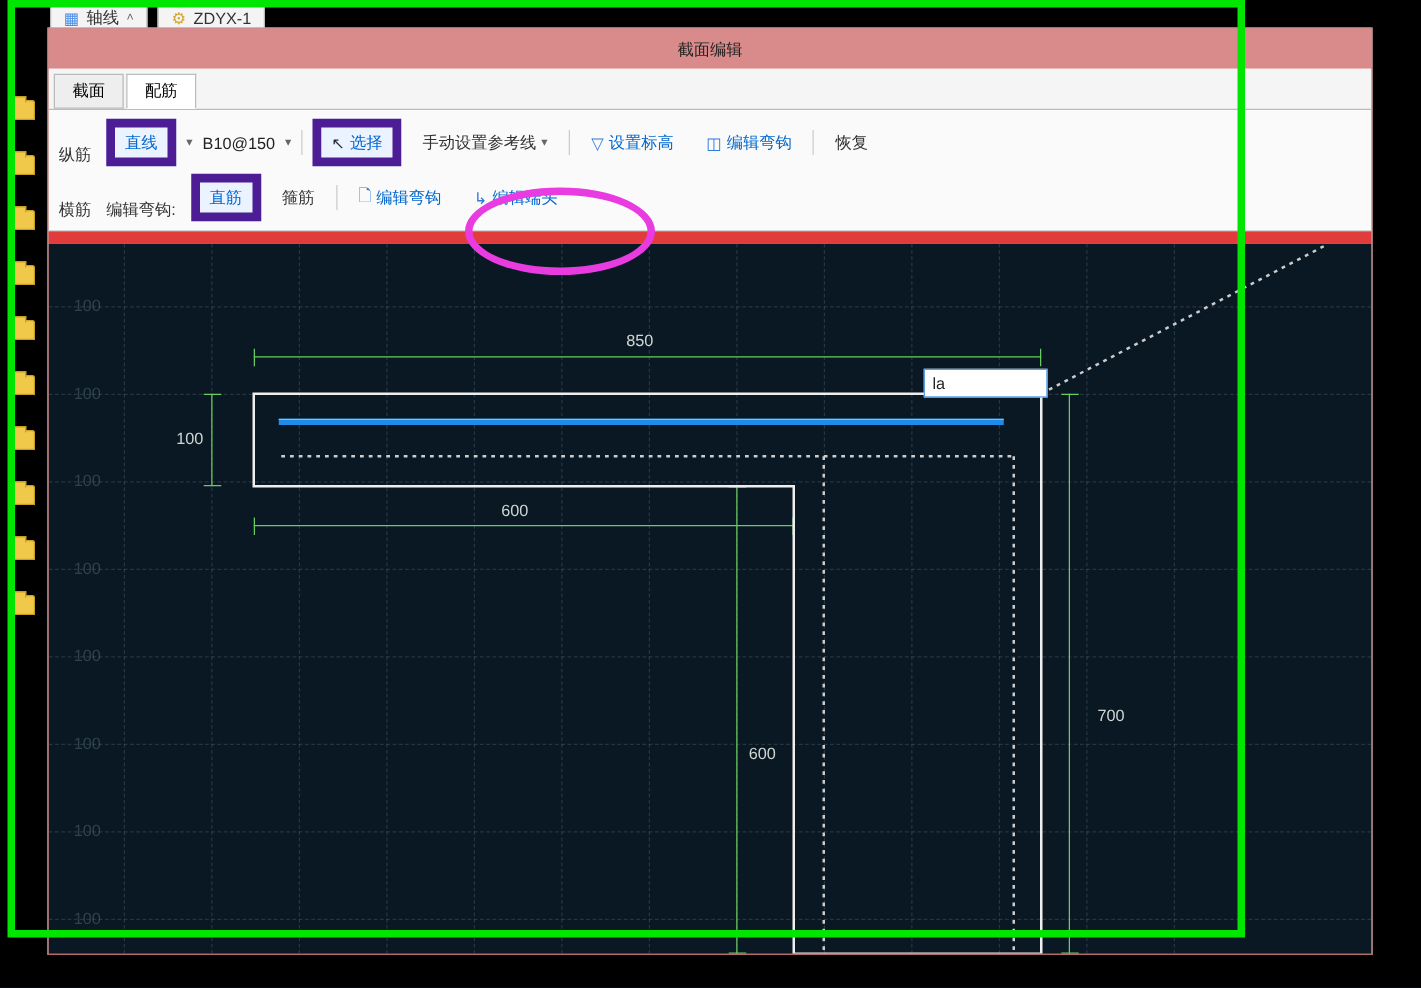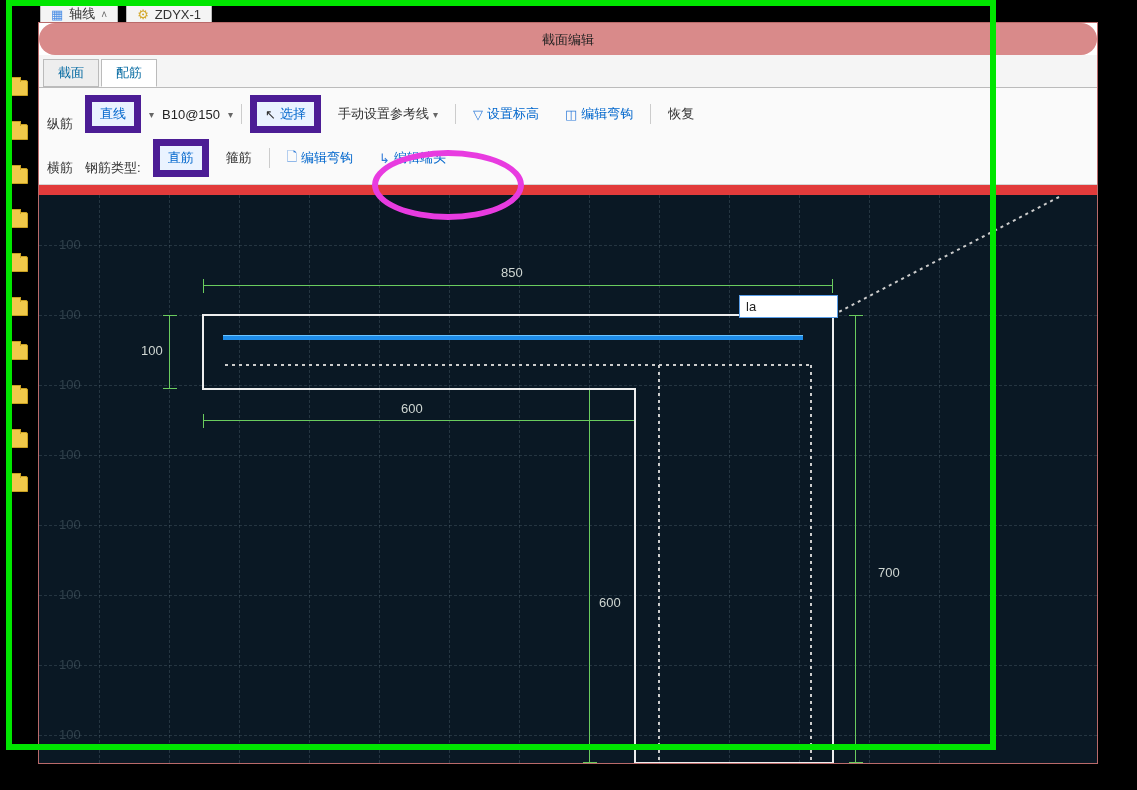--- a/index.html
+++ b/index.html
@@ -15,25 +15,25 @@
 .bg-tab .gear-icon { color: #d4a82c; }
 .caret-up { font-size: 10px; color: #666; }
 
 
 .left-folders { position: absolute; left: 8px; top: 80px; width: 24px; z-index: 1; }
 .left-folders .folder { width: 20px; height: 16px; margin-bottom: 28px; background: #f0c94a; border: 1px solid #c9a020; border-radius: 2px 2px 0 0; position: relative; }
 .left-folders .folder::before { content:""; position:absolute; left:0; top:-4px; width:10px; height:4px; background:#f0c94a; border:1px solid #c9a020; border-bottom:none; }
 
 
 .dialog { position: absolute; left: 38px; top: 22px; width: 1060px; background: #fff; border: 1px solid #b96a6a; z-index: 5; }
-.titlebar { background: #d98a8a; height: 32px; text-align: center; line-height: 32px; color: #222; font-size: 14px; border-radius: 16px; }
+.titlebar { background: #d98a8a; height: 32px; text-align: center; line-height: 32px; color: #222; font-size: 14px; }
 
 
 .tab-strip { display: flex; align-items: flex-end; background: #f5f5f5; border-bottom: 1px solid #bbb; padding: 4px 4px 0 4px; }
-.tab { padding: 4px 14px; border: 1px solid #bbb; background: #eee; margin-right: 2px; color: #0369a1; position: relative; }
+.tab { padding: 4px 14px; border: 1px solid #bbb; background: #eee; margin-right: 2px; color: #000000; position: relative; }
 .tab.active { background: #fff; border-bottom: 1px solid #fff; z-index: 2; }
 
 
 .toolbar { background: #fafafa; padding: 4px 6px; border-bottom: 1px solid #d5d5d5; }
 .toolbar-row { display: flex; align-items: center; gap: 8px; padding: 3px 2px; }
 .row-label { color: #333; margin-right: 4px; margin-top: 20px; }
 .btn { border: 1px solid transparent; padding: 3px 8px; color: #0066cc; background: transparent; display: inline-flex; align-items: center; gap: 4px; cursor: pointer; }
 .btn.boxed { border: 7px solid #4c1d95; background: #eaf3ff; }
 .btn.light { color: #333; }
 .sep { width: 1px; height: 20px; background: #ccc; }
@@ -145,21 +145,21 @@
         <span>编辑弯钩</span>
       </button>
       <span class="sep"></span>
       <button class="btn light">
         <span>恢复</span>
       </button>
     </div>
 
     <div class="toolbar-row">
       <span class="row-label">横筋</span>
-      <span class="row-label">钢筋类型:</span>
+      <span class="row-label">编辑弯钩:</span>
       <button class="btn boxed">
         <span>直筋</span>
       </button>
       <button class="btn light">
         <span>箍筋</span>
       </button>
       <span class="sep"></span>
       <button class="btn">
         <span class="doc-icon">🗋</span>
         <span>编辑弯钩</span>

